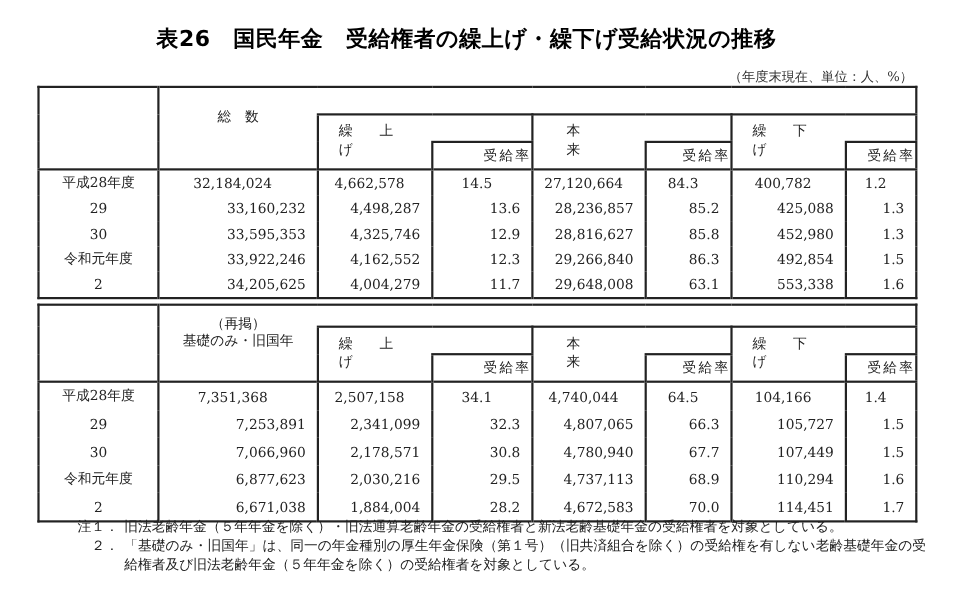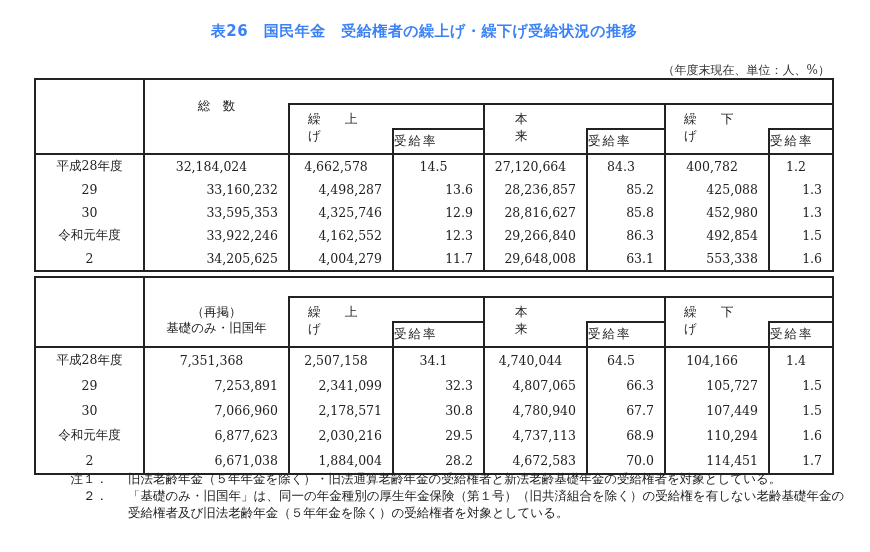--- a/index.html
+++ b/index.html
@@ -1,36 +1,36 @@
 <!DOCTYPE html>
 <html><head>
 <meta charset="utf-8">
 <style>
   html, body { margin: 0; padding: 0; background: #ffffff; }
   body { width: 870px; height: 552px; position: relative; overflow: hidden;
          font-family: "DejaVu Serif", "Liberation Serif", serif; color: #222; }
   .title { position: absolute; left: 0; width: 848px; top: 22px; text-align: center;
            font-family: "DejaVu Sans", "Liberation Sans", sans-serif; font-weight: bold;
-           font-size: 15px; letter-spacing: 0.5px; color: #3b82f6; }
+           font-size: 20px; letter-spacing: 0.5px; color: #000000; }
   .unit { position: absolute; right: 40px; top: 62px; font-size: 12px; color: #333; }
   table.t { position: absolute; left: 34px; width: 798px; border-collapse: collapse;
             font-size: 12.5px; table-layout: fixed; }
   table.t td { padding: 0; height: 23px; }
   .outer { border: 2px solid #222; }
   .hdr-top td { height: 14px; }
   .lab { text-align: center; margin-top: 28px; }
   .num { text-align: right; padding-right: 10px !important; }
   .bl { border-left: 2px solid #222; }
   .bt { border-top: 2px solid #222; text-align: center; }
   .bb { border-bottom: 2px solid #222; }
   .hcell { text-align: left; padding-left: 18px !important; vertical-align: top; padding-top: 6px !important; letter-spacing: 6px; margin-top: 32px; }
-  .rate { text-align: left; letter-spacing: 2px; }
+  .rate { text-align: right; letter-spacing: 2px; }
   .notes { position: absolute; left: 60px; top: 470px; font-size: 12.5px; line-height: 17px; color: #222; width: 790px; }
   .note { display: flex; }
-  .note .nk { width: 48px; flex: none; text-align: right; padding-right: 20px; white-space: pre; }
+  .note .nk { width: 48px; flex: none; text-align: right; padding-right: 5px; white-space: pre; }
   .note .nt { flex: 1; }
 </style>
 </head>
 <body>
 
 <div class="title">表26　国民年金　受給権者の繰上げ・繰下げ受給状況の推移</div>
 <div class="unit">（年度末現在、単位：人、%）</div>
 
 <table class="t outer" style="top:78px;">
   <colgroup>
@@ -122,21 +122,21 @@
       <col style="width:104px">
       <col style="width:91px">
     <col style="width:103px">
       <col style="width:78px">
       <col style="width:104px">
       <col style="width:64px">
   </colgroup>
   <tbody>
       <tr class="hdr-top">
     <td rowspan="3"></td>
-    <td rowspan="3" class="bl lab" style="vertical-align:top;padding-top:26px;line-height:16px;">
+    <td rowspan="3" class="bl lab" style="vertical-align:top;padding-top:8px;line-height:16px;">
       <div>（再掲）</div>
       <div>基礎のみ・旧国年</div>
     </td>
     <td colspan="6" class="bb" style="height:18px"></td>
   </tr>
   <tr>
     <td rowspan="2" class="bl hcell">繰　上　げ</td>
     <td class="bb" style="height:18px"></td>
     <td rowspan="2" class="bl hcell" style="padding-left:30px !important">本　　来</td>
     <td class="bb"></td>

